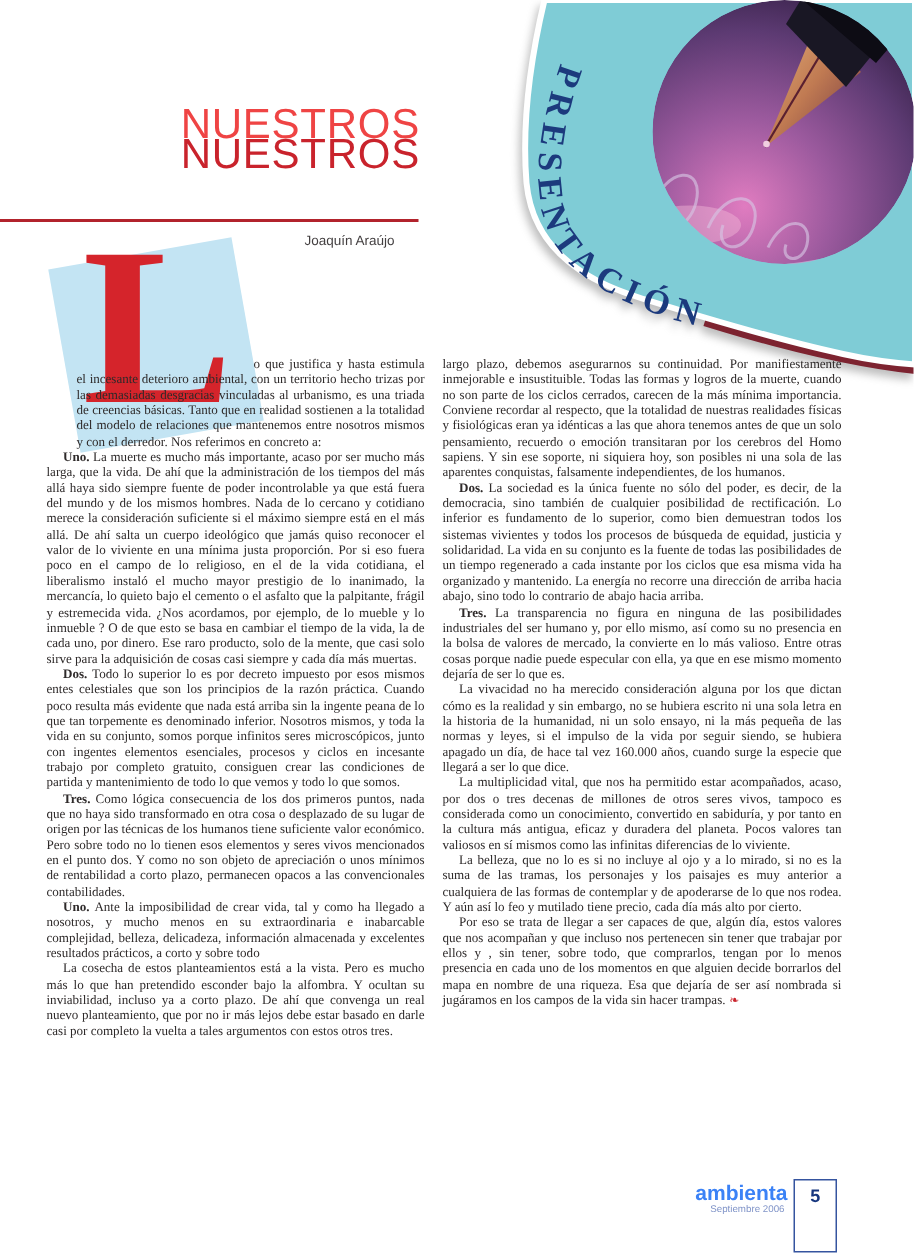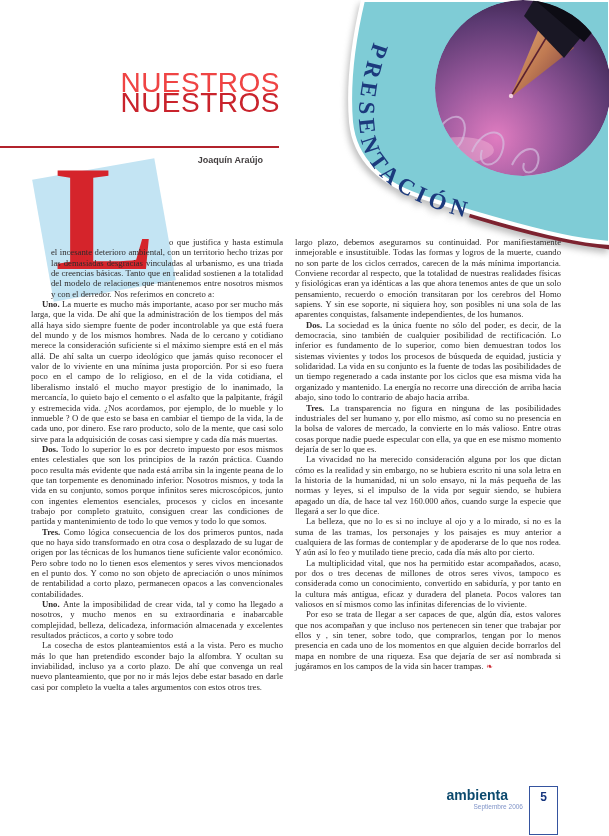--- a/index.html
+++ b/index.html
@@ -7,42 +7,42 @@
     width:609px;height:836px;position:relative;background:#ffffff;overflow:hidden;
     font-family:"Liberation Serif",serif;
   }
   
   .title-block{position:absolute;top:73px;left:0;width:280px;text-align:right;
     font-family:"Liberation Sans",sans-serif;font-size:28px;line-height:20px;letter-spacing:.5px;z-index:3;}
   .title-line1{display:block;color:#ef4444;}
   .title-line2,.title-line3{display:block;color:#c9232c;}
   .title-rule{position:absolute;left:0;top:146px;width:279px;height:2px;background:#b2232c;z-index:3;}
   .author{position:absolute;top:155px;left:0;width:263px;text-align:right;
-    font-family:"Liberation Sans",sans-serif;font-weight:bold;font-size:9px;color:#433f40;z-index:3;}
+    font-family:"Liberation Sans",sans-serif;font-weight:normal;font-size:9px;color:#433f40;z-index:3;}
   
   .dropcap-square{position:absolute;left:42px;top:168px;width:124px;height:124px;
     background:#c3e4f3;transform:rotate(-10deg);z-index:0;}
   .dropcap-letter{position:absolute;left:55px;top:143px;font-family:"Liberation Serif",serif;
     font-weight:bold;font-size:150px;line-height:1;color:#d5242b;z-index:1;}
   
   .col{position:absolute;top:237px;font-size:8.7px;line-height:10.35px;color:#2e2a2a;z-index:2;
     text-align:justify;hyphens:auto;-webkit-hyphens:auto;}
   #left-column{left:31px;width:252px;}
   #right-column{left:295px;width:266px;}
   .col p{margin:0;text-indent:11px;}
   .col p.drop-par{text-indent:118px;margin-left:20px;}
   .col p.flush{text-indent:0;font-family:Liberation Serif, serif;}
   .lead{font-weight:bold;}
   .end-mark{color:#c9232c;font-family:"DejaVu Sans",sans-serif;font-size:8px;}
   
   #artwork{position:absolute;left:330px;top:0;width:280px;height:280px;z-index:1;
     filter:drop-shadow(-2px 4px 3px rgba(110,110,110,.45));pointer-events:none;}
   
-  .magazine-name{position:absolute;top:787px;left:308px;width:200px;text-align:right;
-    font-family:"Liberation Sans",sans-serif;font-weight:bold;font-size:14px;color:#0c4a6e;z-index:3;}
+  .magazine-name{position:absolute;top:787px;left:325px;width:200px;text-align:right;
+    font-family:"Liberation Sans",sans-serif;font-weight:bold;font-size:14px;color:#3b82f6;z-index:3;}
   .issue-date{position:absolute;top:803px;left:325px;width:198px;text-align:right;
     font-family:"Liberation Sans",sans-serif;font-size:6.5px;color:#8094c8;z-index:3;}
   .page-box{position:absolute;left:529px;top:786px;width:27px;height:47px;border:1px solid #35549f;z-index:3;}
   .page-number{text-align:center;margin-top:3px;font-family:"Liberation Sans",sans-serif;
     font-weight:bold;font-size:12px;color:#16367e;}
 </style>
 </head>
 <body>
 
 <svg id="artwork" viewBox="0 0 280 280" width="280" height="280" xmlns="http://www.w3.org/2000/svg">
@@ -104,22 +104,22 @@
     <p><span class="lead">Dos. </span>Todo lo superior lo es por decreto impuesto por esos mismos entes celestiales que son los principios de la razón práctica. Cuando poco resulta más evidente que nada está arriba sin la ingente peana de lo que tan torpemente es denominado inferior. Nosotros mismos, y toda la vida en su conjunto, somos porque infinitos seres microscópicos, junto con ingentes elementos esenciales, procesos y ciclos en incesante trabajo por completo gratuito, consiguen crear las condiciones de partida y mantenimiento de todo lo que vemos y todo lo que somos.</p>
     <p><span class="lead">Tres. </span>Como lógica consecuencia de los dos primeros puntos, nada que no haya sido transformado en otra cosa o desplazado de su lugar de origen por las técnicas de los humanos tiene suficiente valor económico. Pero sobre todo no lo tienen esos elementos y seres vivos mencionados en el punto dos. Y como no son objeto de apreciación o unos mínimos de rentabilidad a corto plazo, permanecen opacos a las convencionales contabilidades.</p>
     <p><span class="lead">Uno. </span>Ante la imposibilidad de crear vida, tal y como ha llegado a nosotros, y mucho menos en su extraordinaria e inabarcable complejidad, belleza, delicadeza, información almacenada y excelentes resultados prácticos, a corto y sobre todo</p>
     <p>La cosecha de estos planteamientos está a la vista. Pero es mucho más lo que han pretendido esconder bajo la alfombra. Y ocultan su inviabilidad, incluso ya a corto plazo. De ahí que convenga un real nuevo planteamiento, que por no ir más lejos debe estar basado en darle casi por completo la vuelta a tales argumentos con estos otros tres.</p>
   </div>
 <div id="right-column" class="col">
     <p class="flush">largo plazo, debemos asegurarnos su continuidad. Por manifiestamente inmejorable e insustituible. Todas las formas y logros de la muerte, cuando no son parte de los ciclos cerrados, carecen de la más mínima importancia. Conviene recordar al respecto, que la totalidad de nuestras realidades físicas y fisiológicas eran ya idénticas a las que ahora tenemos antes de que un solo pensamiento, recuerdo o emoción transitaran por los cerebros del Homo sapiens. Y sin ese soporte, ni siquiera hoy, son posibles ni una sola de las aparentes conquistas, falsamente independientes, de los humanos.</p>
     <p><span class="lead">Dos. </span>La sociedad es la única fuente no sólo del poder, es decir, de la democracia, sino también de cualquier posibilidad de rectificación. Lo inferior es fundamento de lo superior, como bien demuestran todos los sistemas vivientes y todos los procesos de búsqueda de equidad, justicia y solidaridad. La vida en su conjunto es la fuente de todas las posibilidades de un tiempo regenerado a cada instante por los ciclos que esa misma vida ha organizado y mantenido. La energía no recorre una dirección de arriba hacia abajo, sino todo lo contrario de abajo hacia arriba.</p>
     <p><span class="lead">Tres. </span>La transparencia no figura en ninguna de las posibilidades industriales del ser humano y, por ello mismo, así como su no presencia en la bolsa de valores de mercado, la convierte en lo más valioso. Entre otras cosas porque nadie puede especular con ella, ya que en ese mismo momento dejaría de ser lo que es.</p>
     <p>La vivacidad no ha merecido consideración alguna por los que dictan cómo es la realidad y sin embargo, no se hubiera escrito ni una sola letra en la historia de la humanidad, ni un solo ensayo, ni la más pequeña de las normas y leyes, si el impulso de la vida por seguir siendo, se hubiera apagado un día, de hace tal vez 160.000 años, cuando surge la especie que llegará a ser lo que dice.</p>
+    <p>La multiplicidad vital, que nos ha permitido estar acompañados, acaso, por dos o tres decenas de millones de otros seres vivos, tampoco es considerada como un conocimiento, convertido en sabiduría, y por tanto en la cultura más antigua, eficaz y duradera del planeta. Pocos valores tan valiosos en sí mismos como las infinitas diferencias de lo viviente.</p>
     <p>La belleza, que no lo es si no incluye al ojo y a lo mirado, si no es la suma de las tramas, los personajes y los paisajes es muy anterior a cualquiera de las formas de contemplar y de apoderarse de lo que nos rodea. Y aún así lo feo y mutilado tiene precio, cada día más alto por cierto.</p>
-    <p>La multiplicidad vital, que nos ha permitido estar acompañados, acaso, por dos o tres decenas de millones de otros seres vivos, tampoco es considerada como un conocimiento, convertido en sabiduría, y por tanto en la cultura más antigua, eficaz y duradera del planeta. Pocos valores tan valiosos en sí mismos como las infinitas diferencias de lo viviente.</p>
     <p>Por eso se trata de llegar a ser capaces de que, algún día, estos valores que nos acompañan y que incluso nos pertenecen sin tener que trabajar por ellos y , sin tener, sobre todo, que comprarlos, tengan por lo menos presencia en cada uno de los momentos en que alguien decide borrarlos del mapa en nombre de una riqueza. Esa que dejaría de ser así nombrada si jugáramos en los campos de la vida sin hacer trampas.<span class="end-mark"> ❧</span></p>
   </div>
 
 <div class="magazine-name">ambienta</div>
 <div class="issue-date">Septiembre 2006</div>
 <div class="page-box">
   <div class="page-number">5</div>
 </div>
 
 </body></html>

